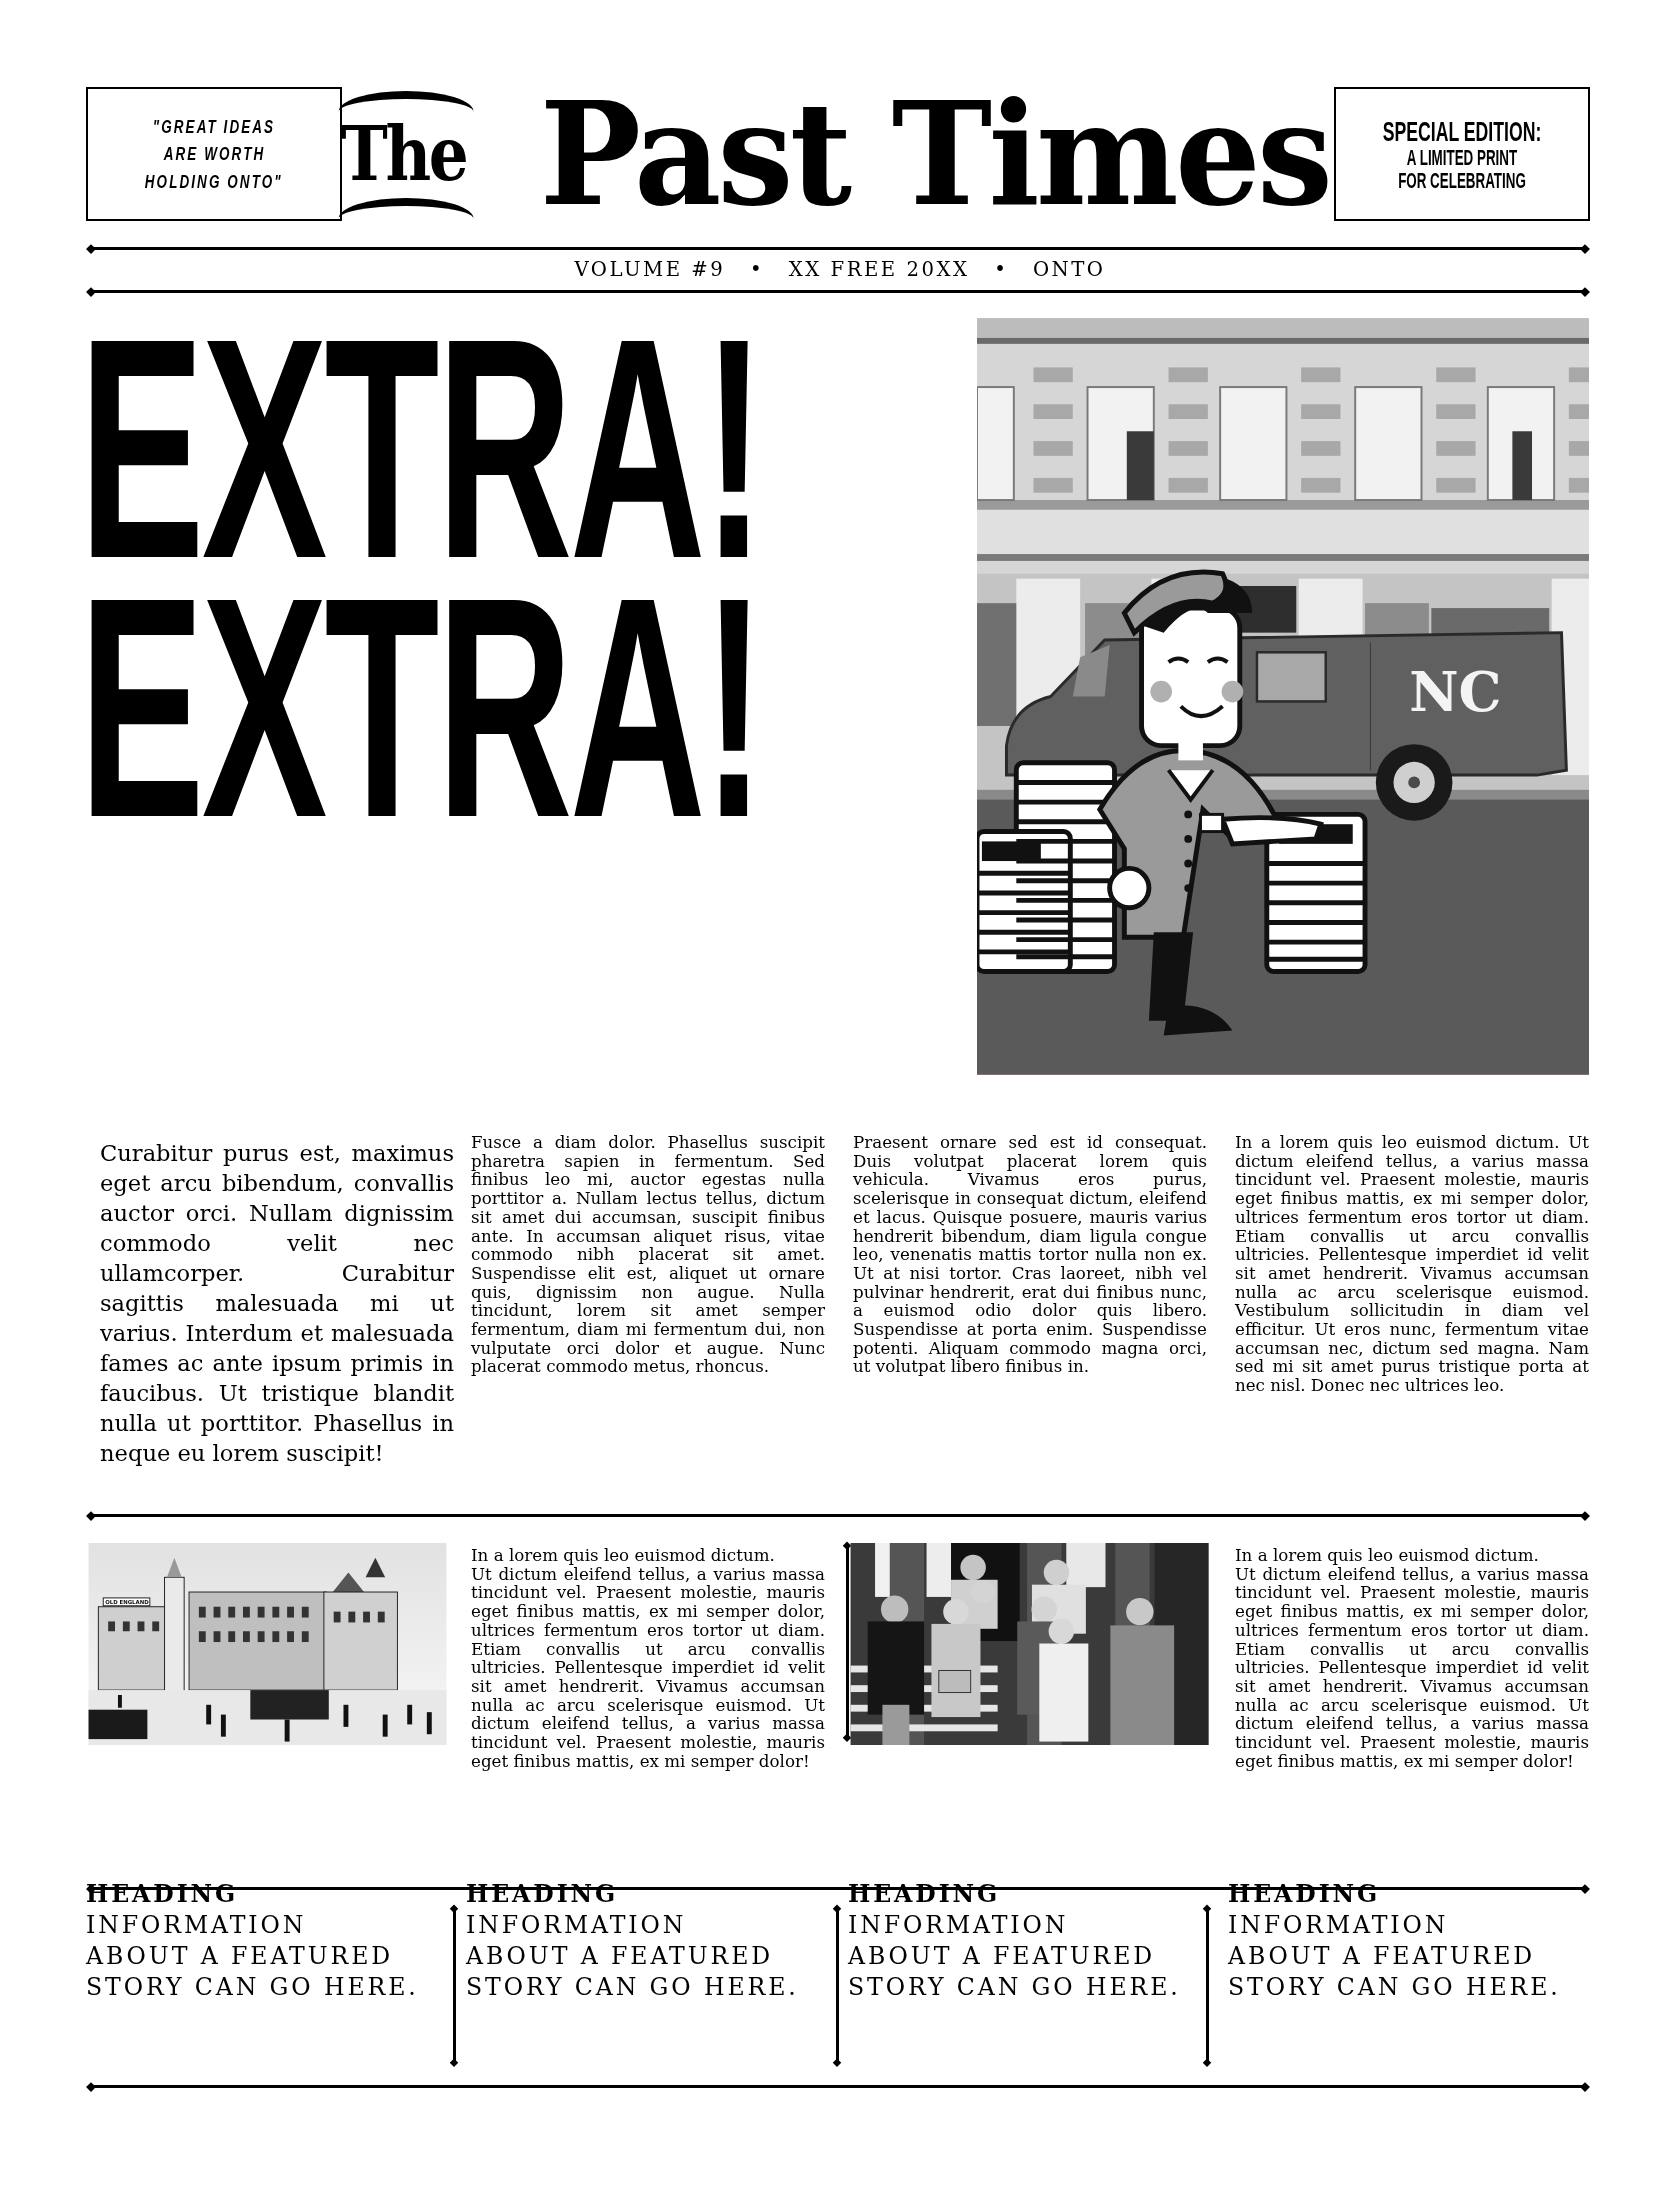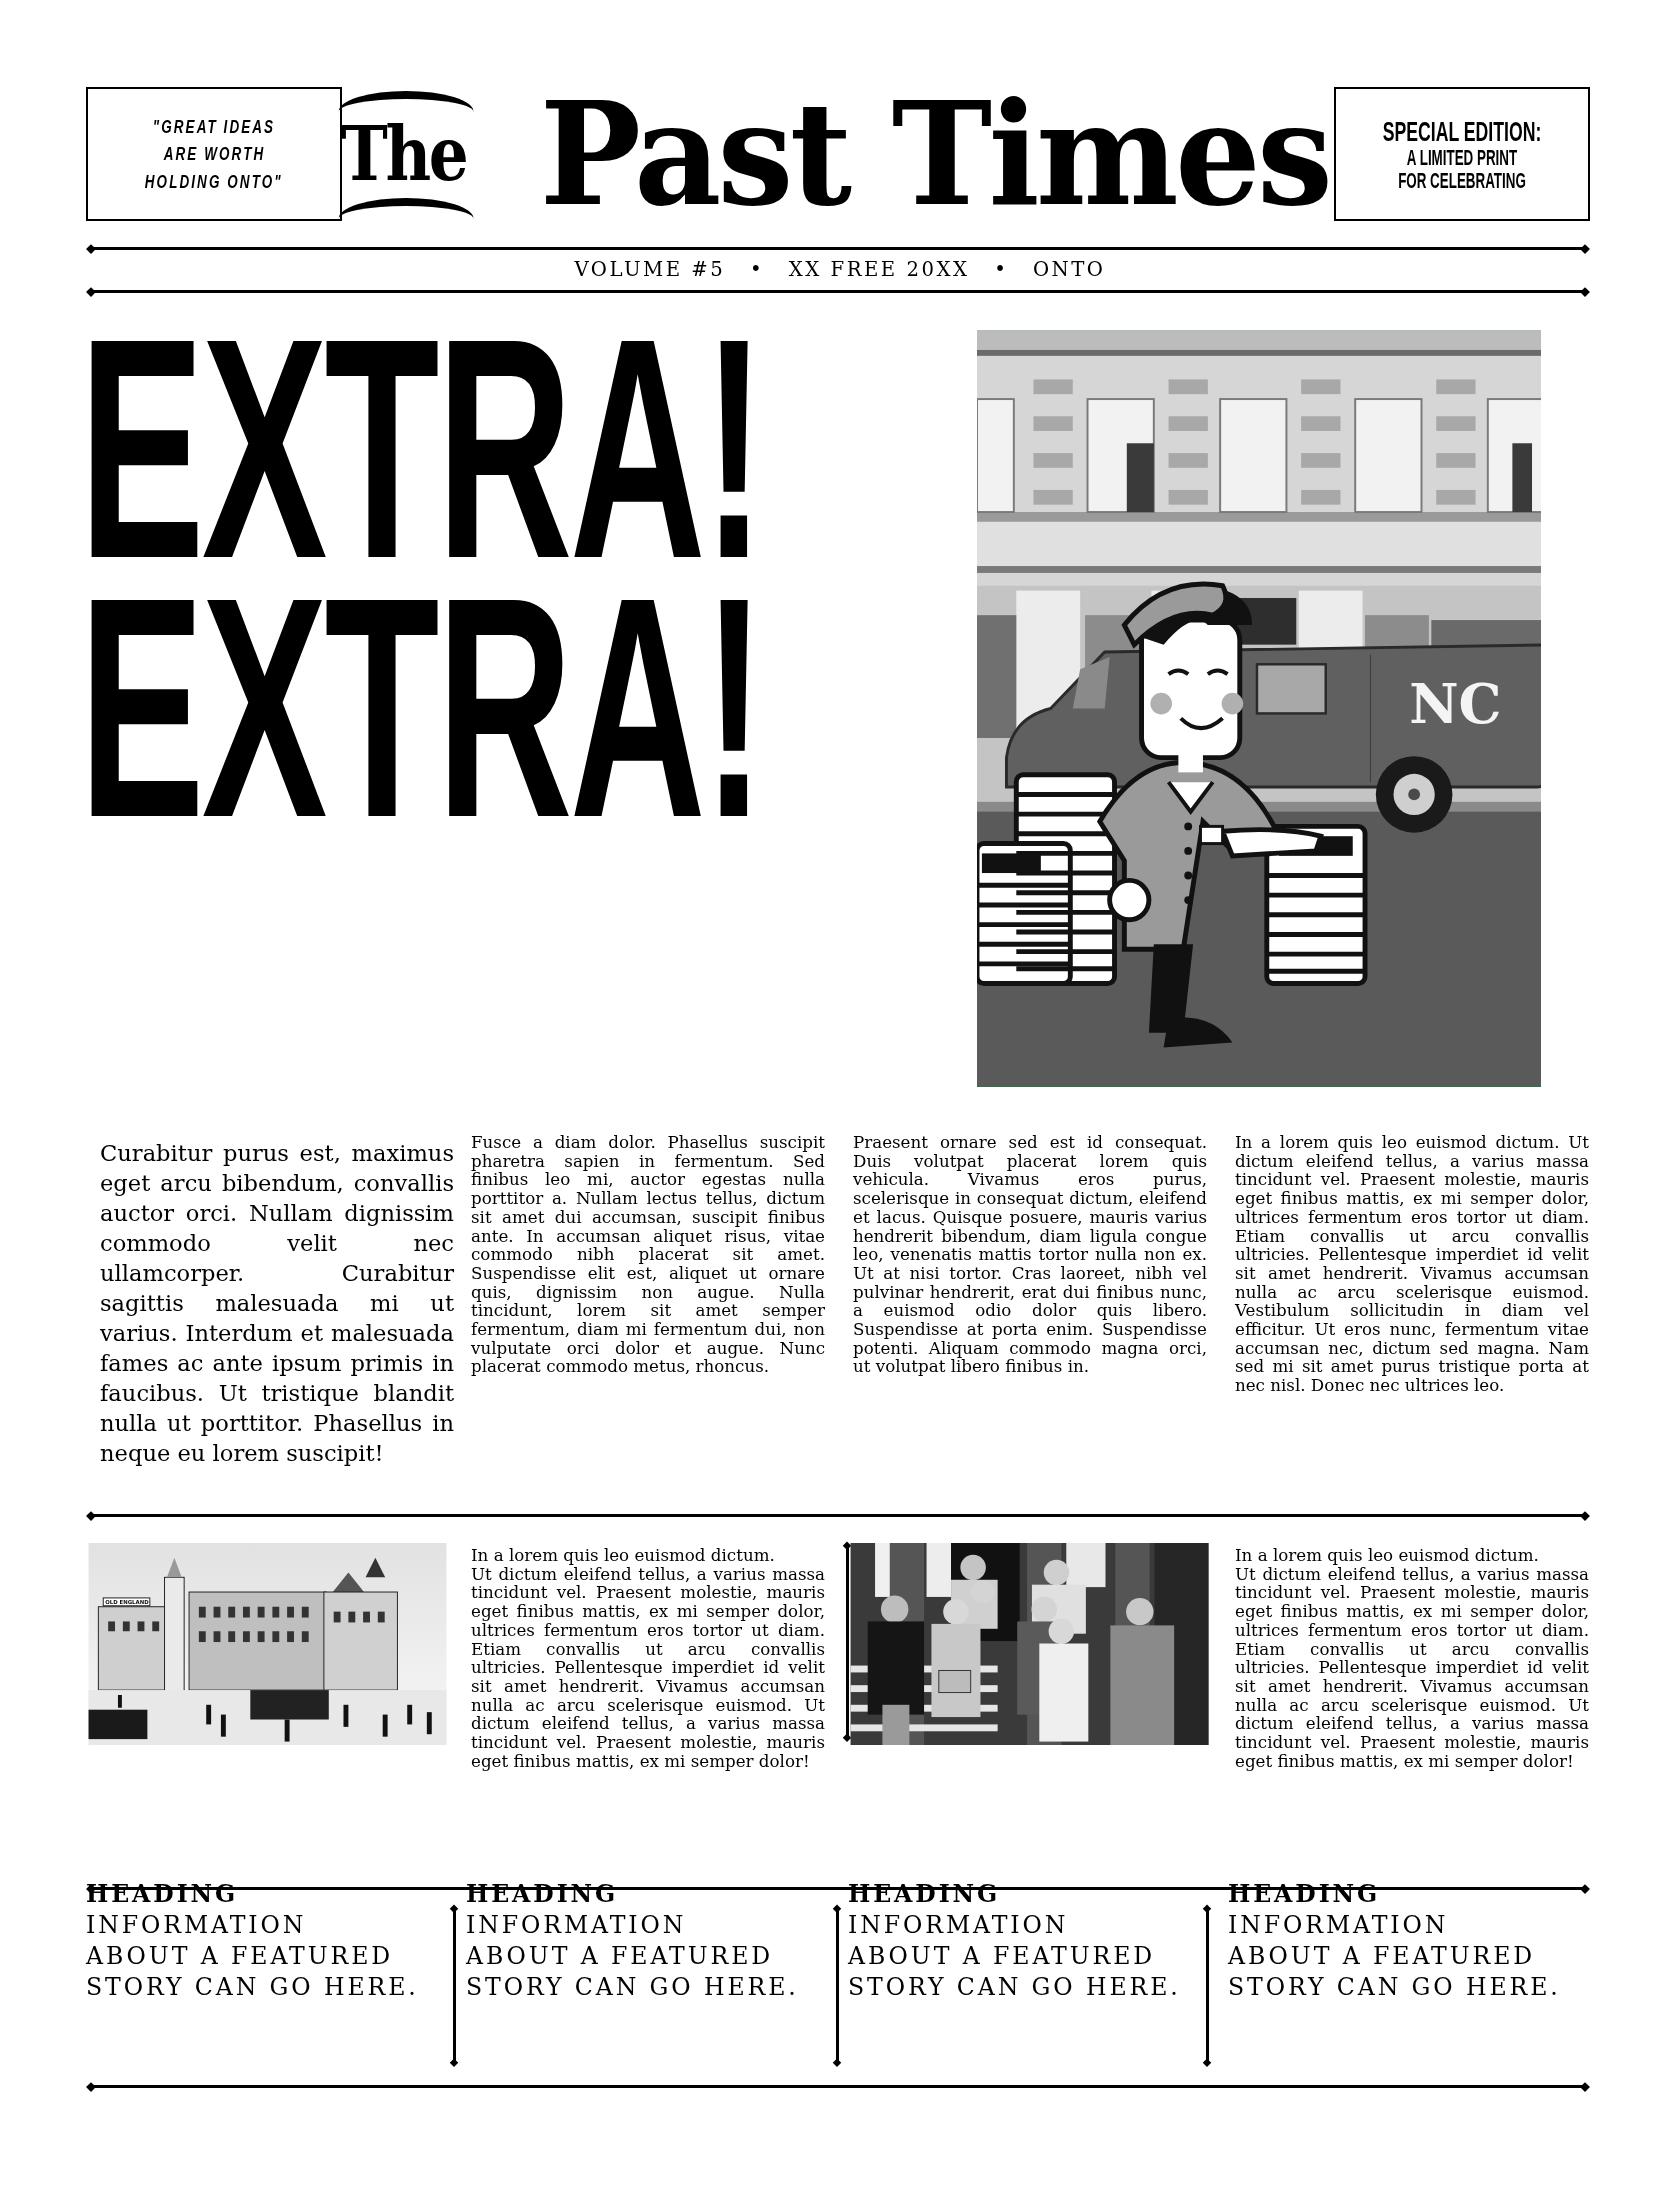--- a/index.html
+++ b/index.html
@@ -31,21 +31,21 @@
   .vrule::after { top:100%; }
 
   .issue-bar { position:absolute; left:88px; width:1504px; top:252px; height:34px; display:flex; justify-content:center; align-items:center; font-family:"DejaVu Serif", serif; font-size:19.7px; letter-spacing:2.5px; }
   .issue-bar .sep { margin:0 24.6px; }
 
   
   .headline { position:absolute; left:79px; top:319px; width:865px; }
   .headline-line { font-family:"Liberation Sans", sans-serif; font-weight:bold; font-size:314px; line-height:259px; height:259px; letter-spacing:-4.9px; transform:scaleX(0.60); transform-origin:left top; white-space:nowrap; display:block; overflow:visible; }
 
   
-  .hero-img { position:absolute; left:977px; top:330px; width:564px; height:757px; overflow:hidden; background:#15803d; }
+  .hero-img { position:absolute; left:977px; top:318px; width:612px; height:757px; overflow:hidden; background:#fca5a5; }
 
   
   .col { position:absolute; top:1126px; text-align:justify; font-family:"DejaVu Serif", serif; }
   .col-lead { left:88px; width:354px; font-size:22.6px; line-height:30px; }
   .col-small { width:354px; font-size:16.7px; line-height:18.7px; top:1133px; }
 
   .story { position:absolute; top:1546px; width:354px; text-align:justify; font-family:"DejaVu Serif", serif; font-size:16.7px; line-height:18.7px; }
   .story b { display:block; font-weight:normal; }
 
   .photo { position:absolute; top:1543px; width:359px; height:202px; overflow:hidden; }
@@ -70,21 +70,21 @@
 </div>
 
 <div class="side-box edition-box">
   <div class="ed-title">SPECIAL EDITION:</div>
   <div class="ed-line">A LIMITED PRINT</div>
   <div class="ed-line">FOR CELEBRATING</div>
 </div>
 
 <div class="rule" style="left:91px; width:1494px; top:247px;"></div>
 <div class="issue-bar">
-  <span>VOLUME #5</span>
+  <span>VOLUME #9</span>
   <span class="sep">•</span>
   <span>XX FREE 20XX</span>
   <span class="sep">•</span>
   <span>ONTO</span>
 </div>
 <div class="rule" style="left:91px; width:1494px; top:290px;"></div>
 
 <div class="headline">
   <span class="headline-line">EXTRA!</span>
   <span class="headline-line">EXTRA!</span>

